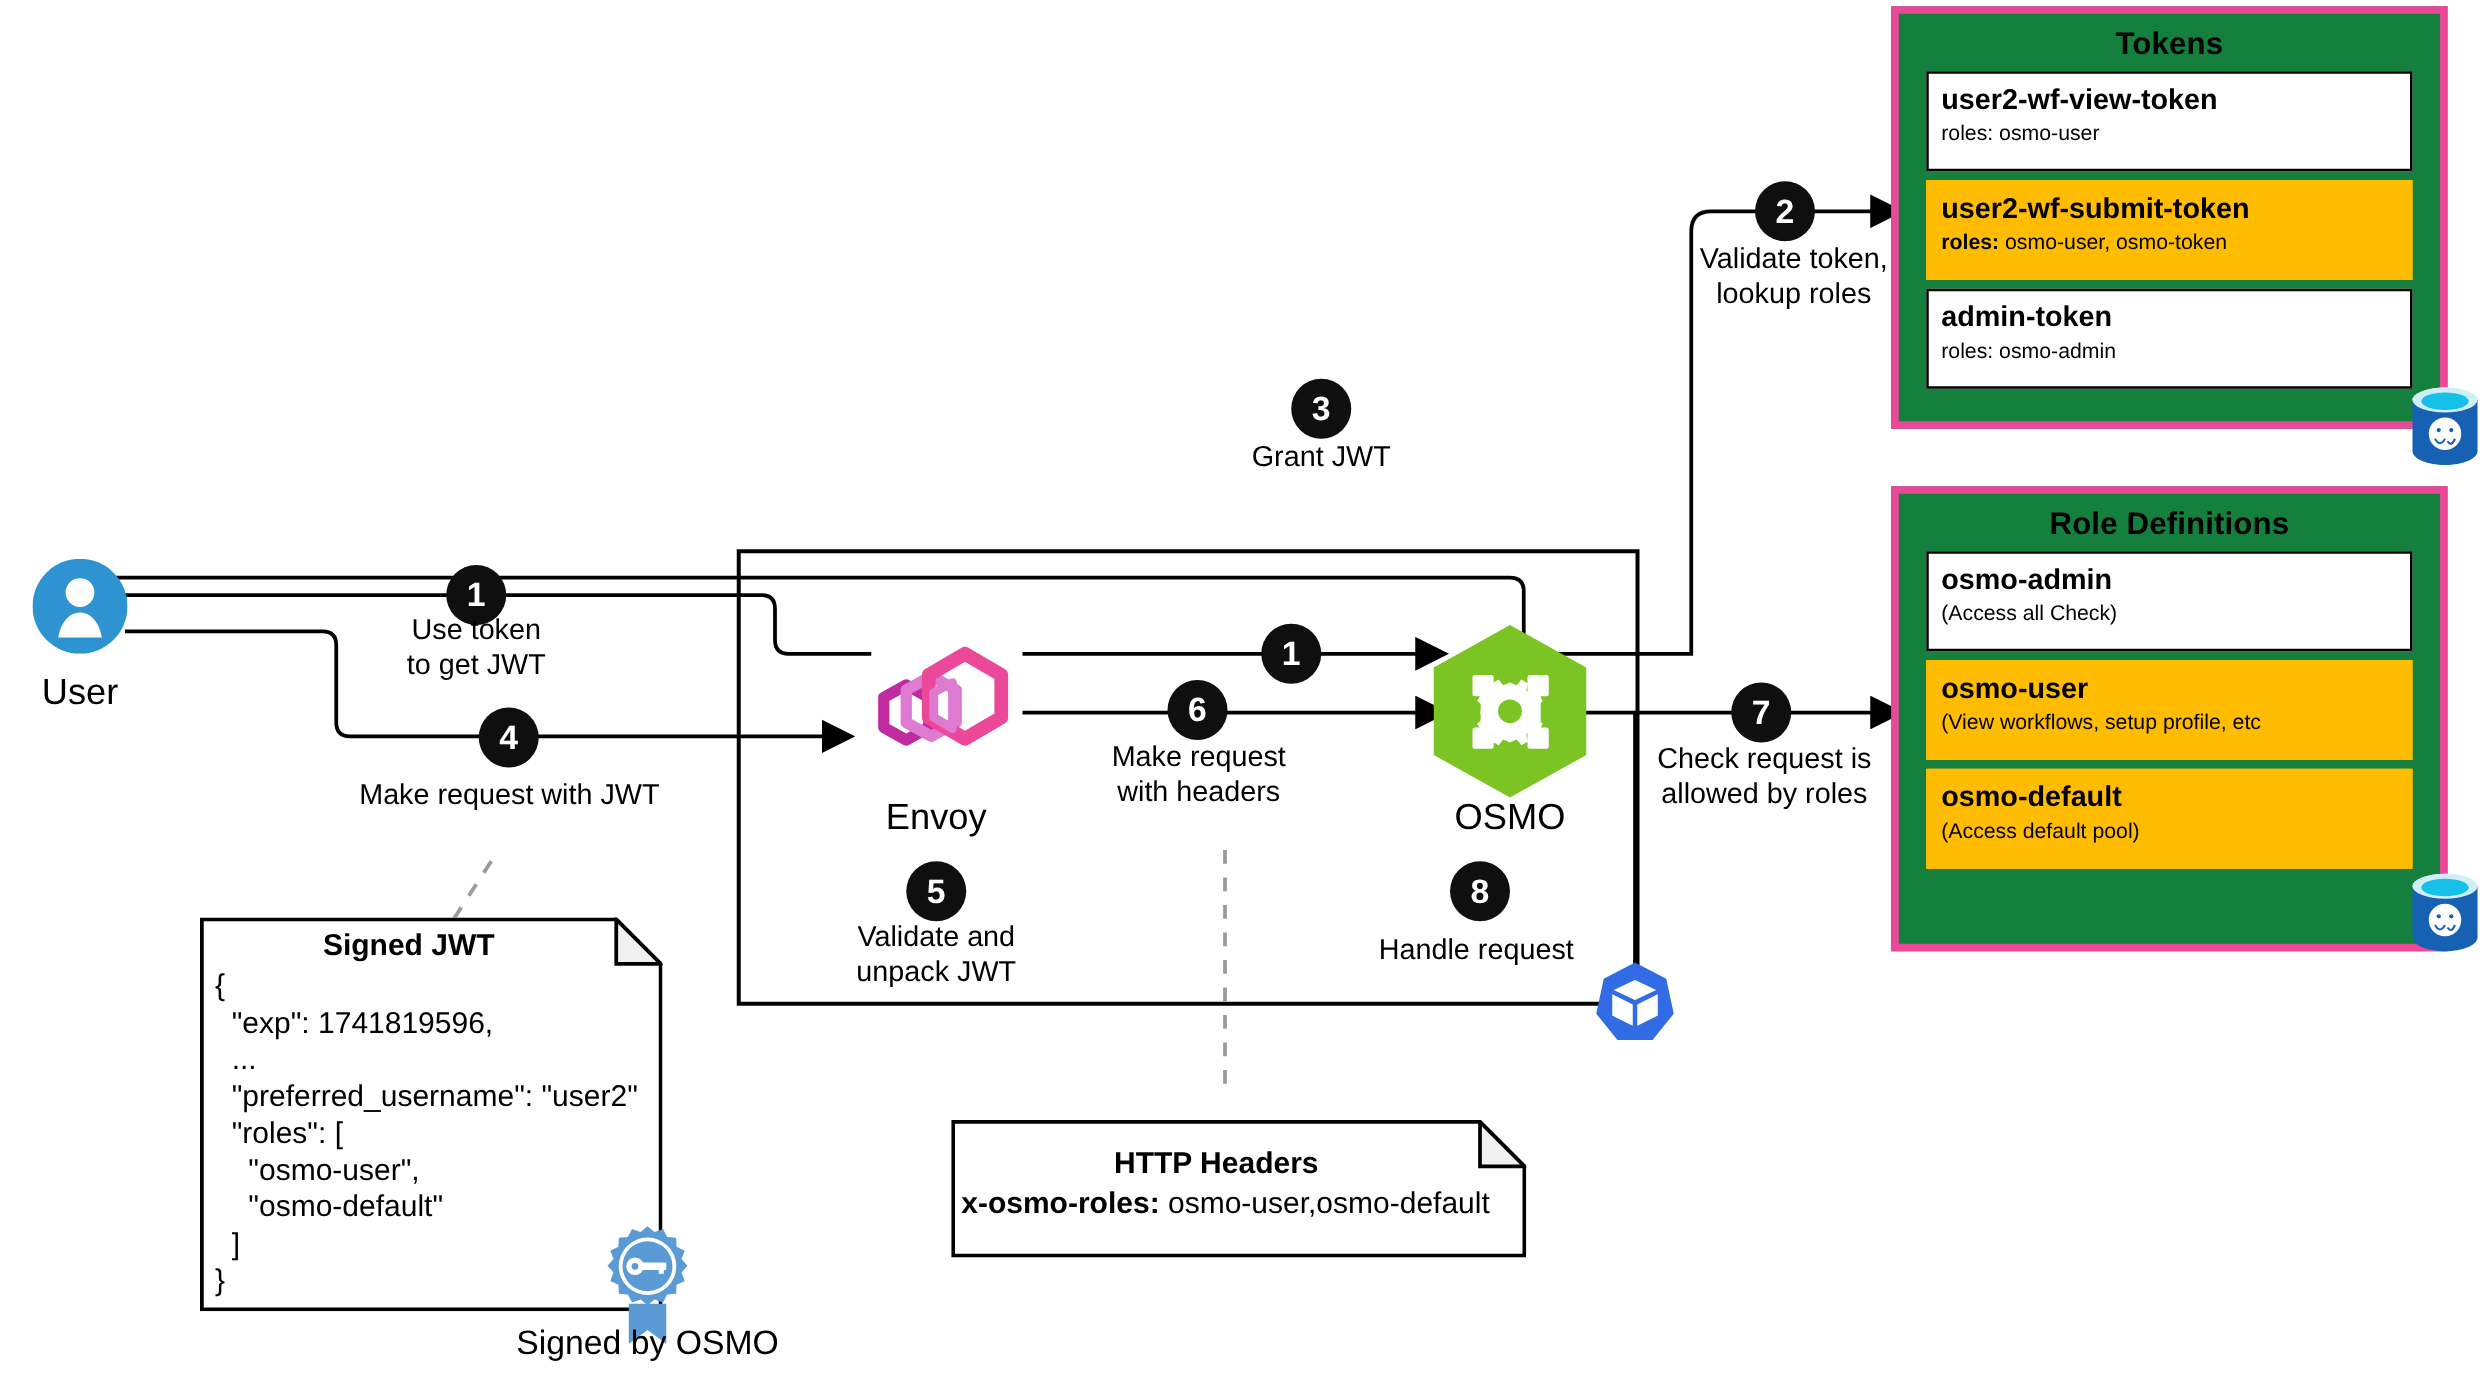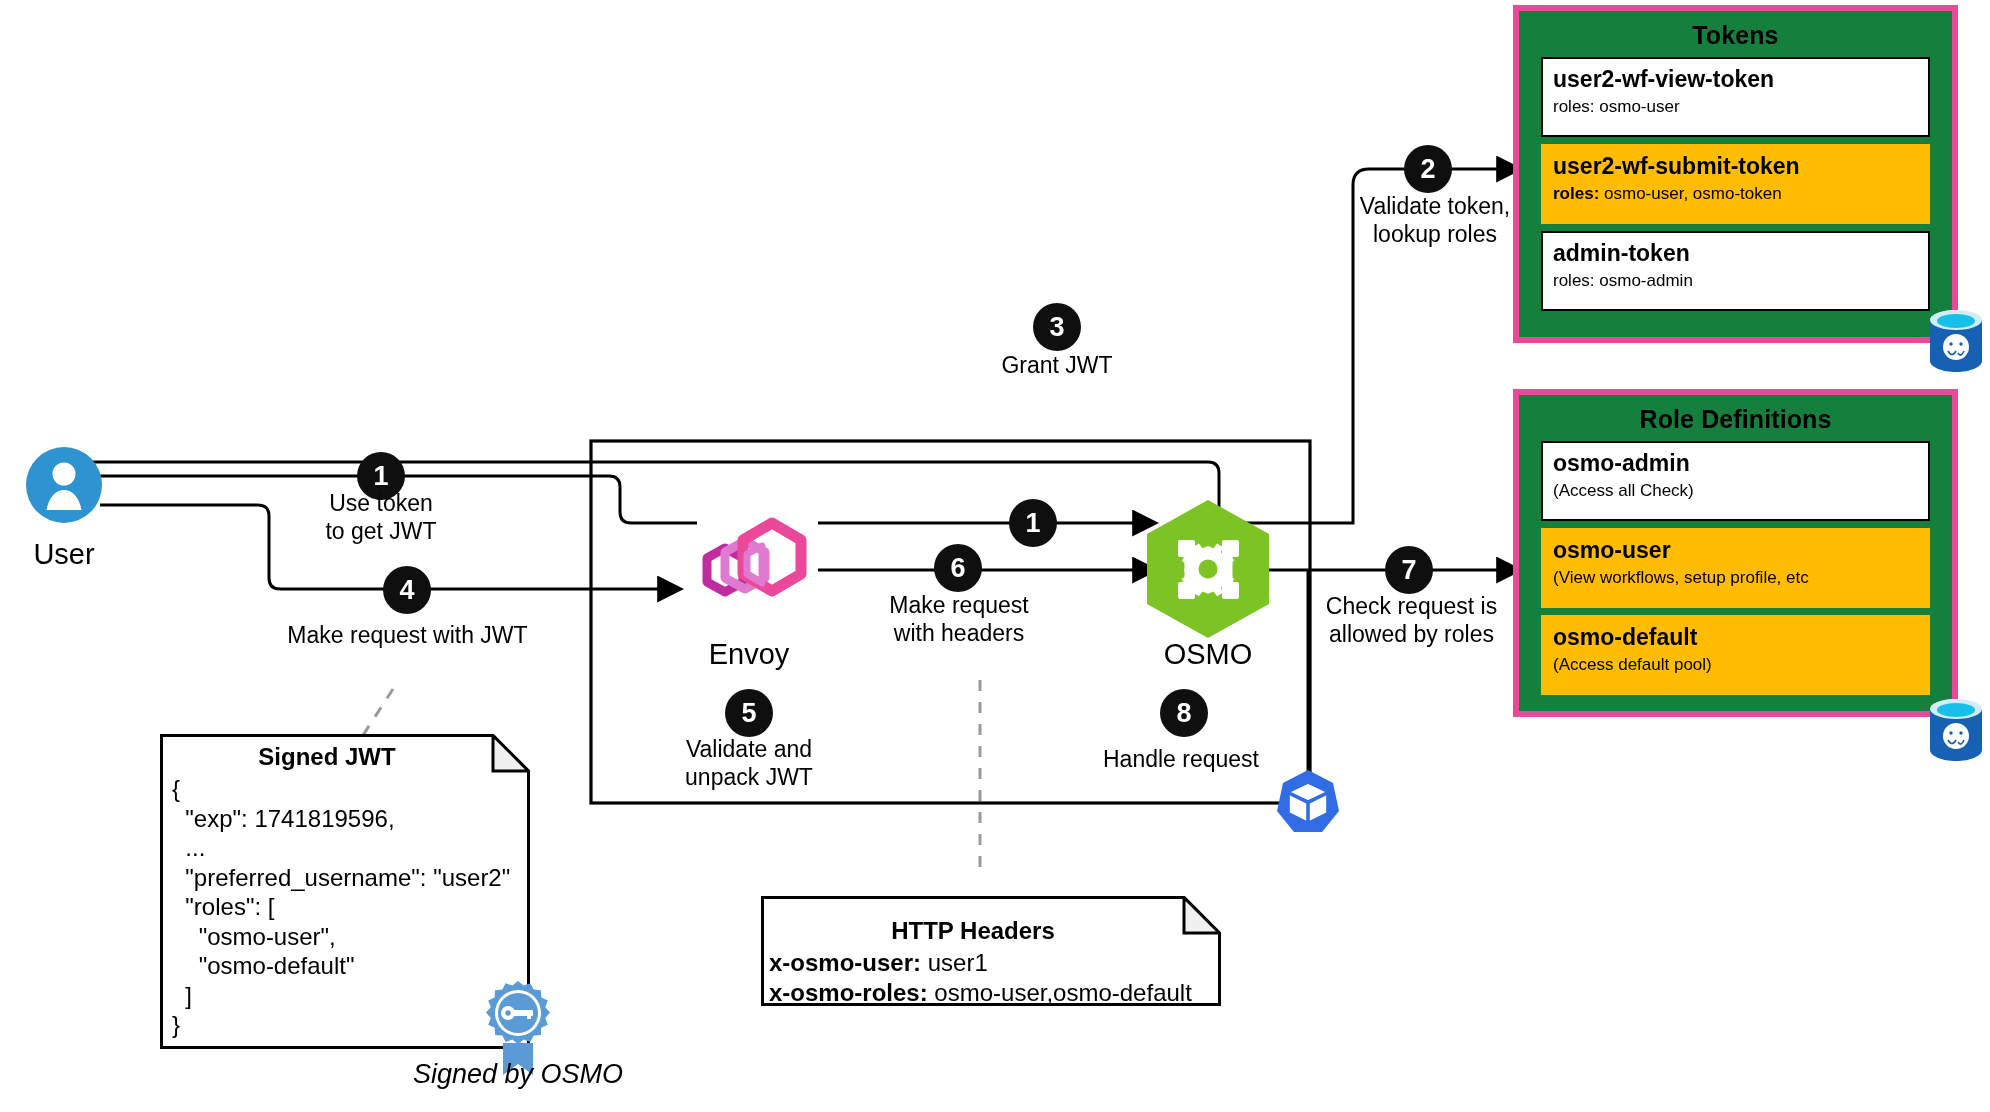--- a/index.html
+++ b/index.html
@@ -193,21 +193,21 @@
       <ellipse cx="28" cy="38" rx="13" ry="13"></ellipse>
     </g>
     <g fill="#1661B3">
       <circle cx="23" cy="35" r="1.7"></circle>
         <circle cx="33" cy="35" r="1.7"></circle>
       <path d="M20 42 q4 7 8 0" stroke="#1661B3" stroke-width="1.6" fill="none"></path>
       <path d="M36 42 q-3 7 -6 2" stroke="#1661B3" stroke-width="1.6" fill="none"></path>
     </g>
   </svg>
 
-  <div class="panel" style="left:1513px;top:389px;width:445px;height:328px;">
+  <div class="panel" style="left:1513px;top:389px;width:445px;height:372px;">
     <div class="panel-title">Role Definitions</div>
     <div class="row" style="height:80px;">
       <div class="r1">osmo-admin</div>
       <div class="r2">(Access all Check)</div>
     </div>
     <div class="row hl" style="height:80px;">
       <div class="r1">osmo-user</div>
       <div class="r2">(View workflows, setup profile, etc</div>
     </div>
     <div class="row hl" style="height:80px;">
@@ -254,27 +254,26 @@
     <path d="M43 4 l5.6 4.6 6.8-2.4 3.3 6.4 7.2 .6 .4 7.2 6.5 3.1 -2.6 6.7 4.8 5.4 -4.8 5.4 2.6 6.7 -6.5 3.1 -.4 7.2 -7.2 .6 -3.3 6.4 -6.8-2.4 -5.6 4.6 -5.6-4.6 -6.8 2.4 -3.3-6.4 -7.2-.6 -.4-7.2 -6.5-3.1 2.6-6.7 -4.8-5.4 4.8-5.4 -2.6-6.7 6.5-3.1 .4-7.2 7.2-.6 3.3-6.4 6.8 2.4z" fill="#5B9BD5"></path>
     <circle cx="43" cy="36" r="23" fill="#fff"></circle>
     <circle cx="43" cy="36" r="20" fill="#5B9BD5"></circle>
     <g fill="#fff">
       <circle cx="33" cy="36" r="7"></circle>
       <rect x="37" y="33" width="21" height="6" rx="1"></rect>
       <rect x="52" y="36" width="4" height="6"></rect>
     </g>
     <circle cx="33" cy="36" r="2.7" fill="#5B9BD5"></circle>
   </svg>
-  <div class="nodename" style="left:398px;top:1057px;width:240px;font-size:27px;font-style:italic;">Signed by OSMO</div>
+  <div class="nodename" style="left:398px;top:1057px;width:240px;font-size:27px;">Signed by OSMO</div>
 
   <div class="note" style="left:761px;top:872px;width:460px;height:110px;">
     <svg style="position:absolute;left:0;top:0;width:460px;height:110px;" viewBox="0 0 460 110" preserveAspectRatio="none">
       <path d="M1.5,1.5 L423,1.5 L458.5,37 L458.5,108.5 L1.5,108.5 Z" fill="#fff" stroke="#000" stroke-width="3"></path>
       <path d="M423,1.5 L423,37 L458.5,37 Z" fill="#f0f0f0" stroke="#000" stroke-width="3"></path>
     </svg>
     <div class="body" style="padding-top:20px;">
       <div class="nt" style="margin-right:36px;">HTTP Headers</div>
-      <div class="nl" style="margin-left:-4px;"><b>x-osmo-user:</b><span> user1</span></div>
       <div class="nl" style="margin-left:-4px;"><b>x-osmo-roles:</b><span> osmo-user,osmo-default</span></div>
     </div>
   </div>
 
 </div>
 
 </body></html>

